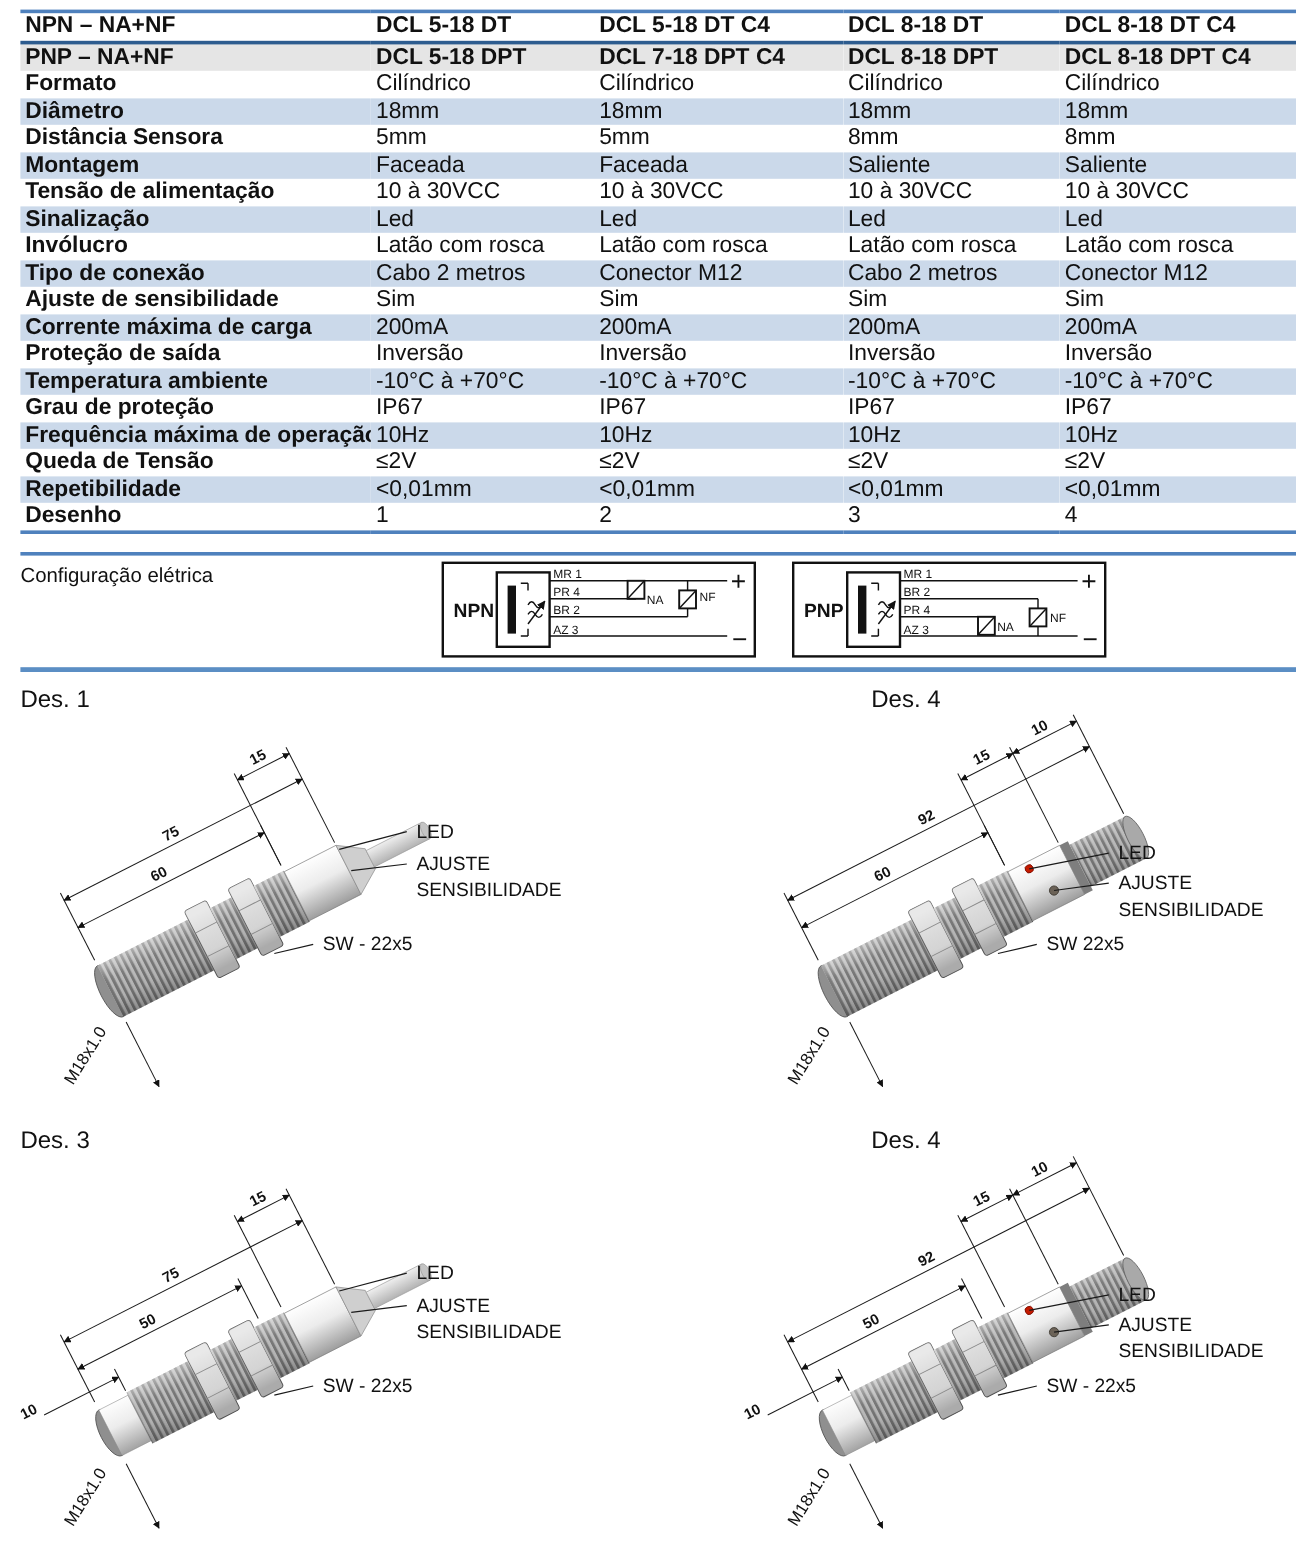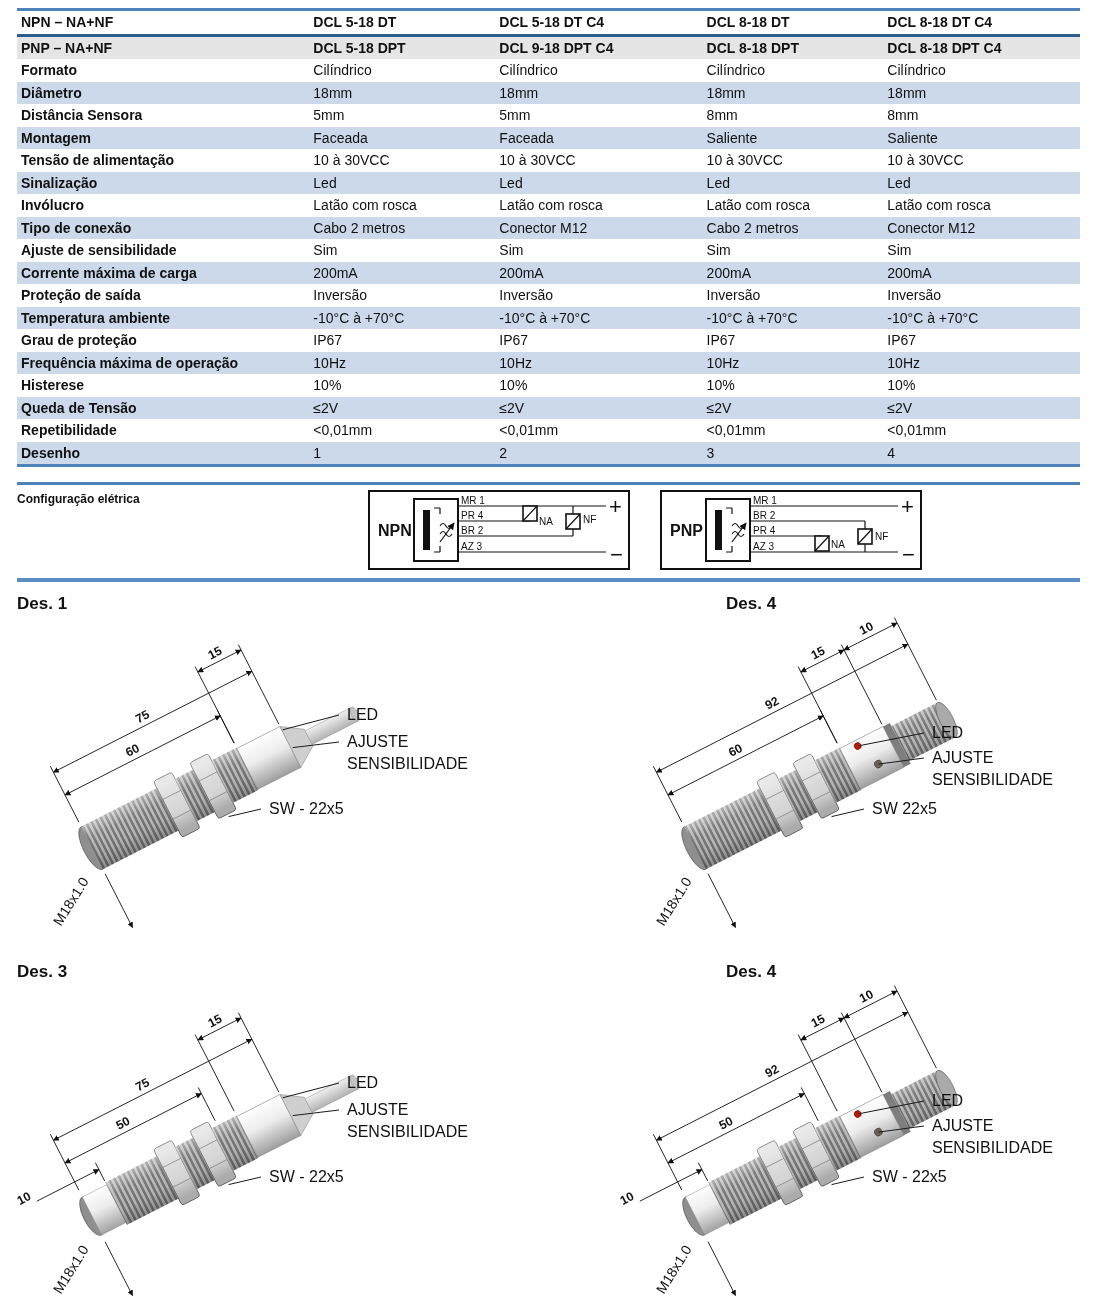--- a/index.html
+++ b/index.html
@@ -6,49 +6,49 @@
   body{
     width:1097px;height:1300px;box-sizing:border-box;
     padding:8px 17px 0 17px;
     font-family:"Liberation Sans",sans-serif;color:#111;
     -webkit-font-smoothing:antialiased;
   }
   
   table.spec{
     width:100%;border-collapse:collapse;table-layout:fixed;
     border-top:3px solid #4f81bd;border-bottom:3px solid #4f81bd;
-    font-size:14px;
+    font-size:19px;
   }
   table.spec th,table.spec td{
     padding:1px 4px;height:20.5px;text-align:left;vertical-align:middle;
     line-height:16px;font-weight:normal;white-space:nowrap;overflow:hidden;
   }
   table.spec th{font-weight:bold;}
   tr.hr1{border-bottom:3px solid #2d5c8f;background:#fff;}
   tr.hr2{background:#e5e5e5;}
   table.spec tbody tr:nth-child(even){background:#cbd9ea;}
   table.spec td.rowlabel{font-weight:bold;}
   
   .config{
     margin-top:15px;
     border-top:3px solid #4f81bd;border-bottom:4px solid #5b8ec4;
     display:flex;align-items:flex-start;
     padding:5px 0 6px 0;height:82px;box-sizing:content-box;
   }
-  .config-title{font-weight:bold;font-size:12px;width:351px;padding-top:2px;}
+  .config-title{font-weight:normal;font-size:17px;width:351px;padding-top:2px;}
   .cbox{border:2px solid #111;width:262px;height:80px;background:#fff;box-sizing:border-box;}
   .cbox + .cbox{margin-left:30px;}
   .cbox svg{display:block;}
   .cktthin{stroke:#111;stroke-width:1.2;fill:none;}
   .cktlbl{font-size:10px;fill:#111;}
   .cktname{font-size:16px;font-weight:bold;fill:#111;}
   .cktpm{font-size:22px;fill:#111;}
   
   .drawings{display:grid;grid-template-columns:531px 532px;row-gap:26px;margin-top:12px;}
-  .des-title{font-weight:bold;font-size:17px;height:22px;}
+  .des-title{font-weight:normal;font-size:20px;height:22px;}
   .des-cell:nth-child(even) .des-title{margin-left:178px;}
   .des-cell:nth-child(even) .des-canvas{margin-left:72px;}
   .des-canvas svg{display:block;}
 </style>
 </head>
 <body>
 
 <table class="spec">
   <colgroup>
     <col style="width:27.5%">
@@ -61,21 +61,21 @@
     <tr class="hr1">
       <th>NPN – NA+NF</th>
       <th>DCL 5-18 DT</th>
       <th>DCL 5-18 DT C4</th>
       <th>DCL 8-18 DT</th>
       <th>DCL 8-18 DT C4</th>
     </tr>
     <tr class="hr2">
       <th>PNP – NA+NF</th>
       <th>DCL 5-18 DPT</th>
-      <th>DCL 9-18 DPT C4</th>
+      <th>DCL 7-18 DPT C4</th>
       <th>DCL 8-18 DPT</th>
       <th>DCL 8-18 DPT C4</th>
     </tr>
   </thead>
   <tbody id="spec-body">
       <tr>
         <td class="rowlabel">Formato</td>
         <td>Cilíndrico</td>
         <td>Cilíndrico</td>
         <td>Cilíndrico</td>
@@ -164,27 +164,20 @@
         <td>IP67</td>
         <td>IP67</td>
         <td>IP67</td>
       </tr>
       <tr>
         <td class="rowlabel">Frequência máxima de operação</td>
         <td>10Hz</td>
         <td>10Hz</td>
         <td>10Hz</td>
         <td>10Hz</td>
-      </tr>
-      <tr>
-        <td class="rowlabel">Histerese</td>
-        <td>10%</td>
-        <td>10%</td>
-        <td>10%</td>
-        <td>10%</td>
       </tr>
       <tr>
         <td class="rowlabel">Queda de Tensão</td>
         <td>≤2V</td>
         <td>≤2V</td>
         <td>≤2V</td>
         <td>≤2V</td>
       </tr>
       <tr>
         <td class="rowlabel">Repetibilidade</td>

